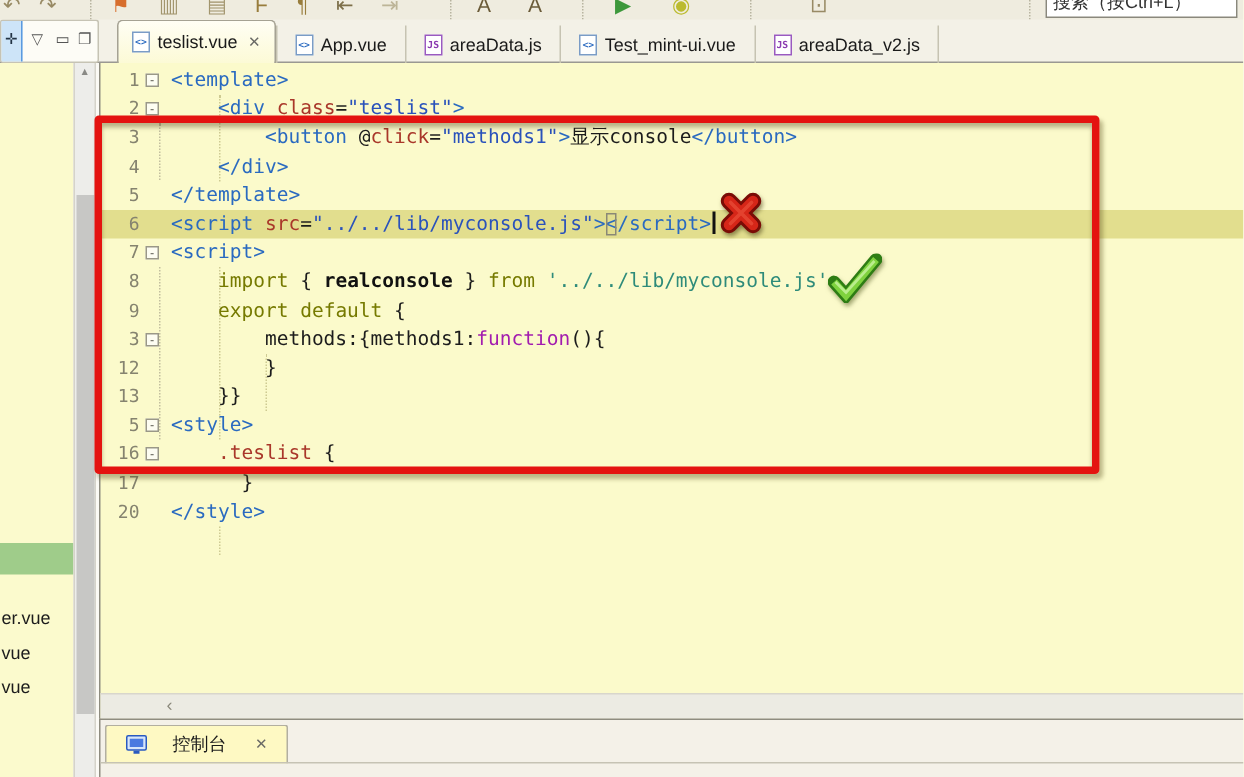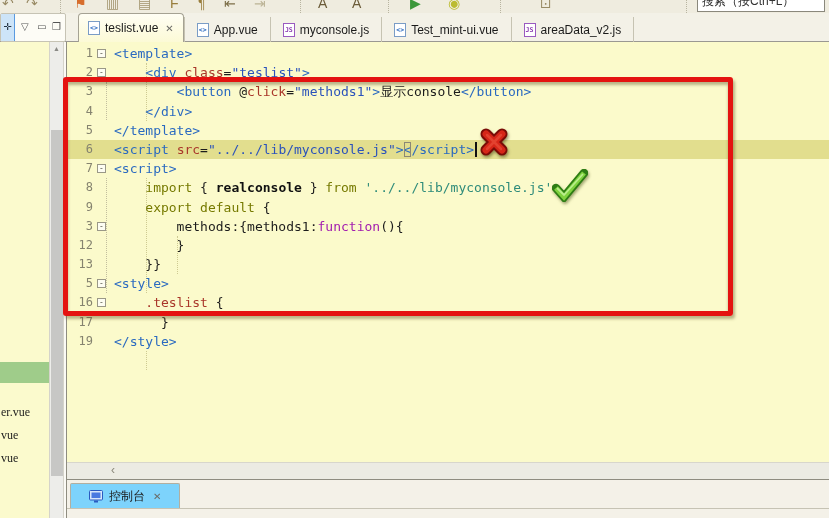--- a/index.html
+++ b/index.html
@@ -38,21 +38,21 @@
            width:12px; height:14px; background:#fff; font-weight:bold; font-size:6.5px;
            font-family:"DejaVu Sans Mono",monospace; }
   .ficon.vue { border:1px solid #7a9cc6; color:#2a6ac0; }
   .ficon.js  { border:1px solid #9a5ac0; color:#8a3ab0; }
   .tab-close { font-size:10px; font-weight:bold; color:#6a6a66; margin-left:2px; }
 
   
   .left-pane { position:absolute; left:0; top:42px; width:49px; height:476px; background:#fbfacd; }
   .left-sel  { position:absolute; left:0; top:320px; width:49px; height:21px; background:#9fcc8a; }
   .left-item { position:absolute; left:1px; font-size:12px; color:#1c1c1c;
-               font-family:Liberation Serif, serif; white-space:nowrap; }
+               font-family:Liberation Sans, sans-serif; white-space:nowrap; }
   .left-scroll { position:absolute; left:49px; top:42px; width:15px; height:476px;
                  background:#ededea; border-left:1px solid #d5d3ca; border-right:1px solid #d5d3ca; }
   .ls-up { position:absolute; left:3px; top:3px; font-size:7px; color:#8a8a86; }
   .ls-thumb { position:absolute; left:1px; top:88px; width:12px; height:346px; background:#c7c7c5; }
   .pane-gap { position:absolute; left:64px; top:42px; width:3px; height:476px; background:#fbfaf5; }
 
   
   .editor-group { position:absolute; left:66px; top:42px; width:763px; height:437px;
                   background:#fbfacb; border-left:1px solid #8e8c80; }
   .code-area { position:absolute; left:1px; top:2px; right:0; }
@@ -90,23 +90,23 @@
              border:5px solid #e41310; border-radius:3px; z-index:50;
              box-shadow:2px 3px 3px rgba(90,80,30,.40), inset 0 3px 3px rgba(60,50,10,.35); }
   .cross-icon { position:absolute; left:479px; top:127px; z-index:60;
                 filter:drop-shadow(1px 2px 1.5px rgba(70,60,20,.55)); }
   .check-icon { position:absolute; left:552px; top:169px; z-index:60;
                 filter:drop-shadow(1px 2px 1.5px rgba(70,80,20,.5)); }
 
   
   .console { position:absolute; left:66px; top:479px; width:763px; height:39px;
              border-top:1px solid #8e8c80; border-left:1px solid #8e8c80; background:#f4f1e8; }
-  .console-tab { position:absolute; left:3px; top:3px; height:26px; padding:0 18px;
-                 background:#7dd3fc; border:1px solid #b2afa0; border-bottom:none;
-                 border-radius:2px 2px 0 0; display:inline-flex; align-items:center; gap:6px;
+  .console-tab { position:absolute; left:3px; top:3px; height:26px; padding:0 13px;
+                 background:#fef9c3; border:1px solid #b2afa0; border-bottom:none;
+                 border-radius:2px 2px 0 0; display:inline-flex; align-items:center; gap:17px;
                  font-size:12px; color:#1a1a1a; }
   .console-underline { position:absolute; left:0; top:28px; width:763px; height:1px; background:#c6c3b4; }
   .console-body { position:absolute; left:1px; top:29px; width:761px; height:10px;
                   background:#ffffff; overflow:hidden; font-size:12px; color:#111;
                   padding-left:8px; line-height:14px; white-space:nowrap; }
 </style>
 </head>
 <body>
 
 <div class="screen">
@@ -129,21 +129,21 @@
         <span class="ficon vue">&lt;&gt;</span>
         <span>teslist.vue</span>
         <span class="tab-close">✕</span>
       </div>
       <div class="tab first-inactive">
         <span class="ficon vue">&lt;&gt;</span>
         <span>App.vue</span>
       </div>
       <div class="tab">
         <span class="ficon js">JS</span>
-        <span>myconsole.js</span>
+        <span>areaData.js</span>
       </div>
       <div class="tab">
         <span class="ficon vue">&lt;&gt;</span>
         <span>Test_mint-ui.vue</span>
       </div>
       <div class="tab">
         <span class="ficon js">JS</span>
         <span>areaData_v2.js</span>
       </div>
     </div>
@@ -169,21 +169,21 @@
         <div class="row hl"><span class="ln">6</span><span class="fold"></span><span class="code"><span class="tk-tag">&lt;script</span><span class="tk-plain"> </span><span class="tk-attr">src</span><span class="tk-plain">=</span><span class="tk-str">"../../lib/myconsole.js"</span><span class="tk-tag">&gt;</span><span class="tk-match">&lt;</span><span class="tk-tag">/script&gt;</span><span class="cursor"></span></span></div>
         <div class="row"><span class="ln">7</span><span class="fold"><span class="fm">-</span></span><span class="code"><span class="tk-tag">&lt;script&gt;</span></span></div>
         <div class="row"><span class="ln">8</span><span class="fold"></span><span class="code"><span class="tk-plain">    </span><span class="tk-kw">import</span><span class="tk-plain"> { </span><span class="tk-bold">realconsole</span><span class="tk-plain"> } </span><span class="tk-kw">from</span><span class="tk-plain"> </span><span class="tk-jsstr">'../../lib/myconsole.js'</span></span></div>
         <div class="row"><span class="ln">9</span><span class="fold"></span><span class="code"><span class="tk-plain">    </span><span class="tk-kw">export</span><span class="tk-plain"> </span><span class="tk-kw">default</span><span class="tk-plain"> {</span></span></div>
         <div class="row"><span class="ln">3</span><span class="fold"><span class="fm">-</span></span><span class="code"><span class="tk-plain">        methods:{methods1:</span><span class="tk-fn">function</span><span class="tk-plain">(){</span></span></div>
         <div class="row"><span class="ln">12</span><span class="fold"></span><span class="code"><span class="tk-plain">        }</span></span></div>
         <div class="row"><span class="ln">13</span><span class="fold"></span><span class="code"><span class="tk-plain">    }}</span></span></div>
         <div class="row"><span class="ln">5</span><span class="fold"><span class="fm">-</span></span><span class="code"><span class="tk-tag">&lt;style&gt;</span></span></div>
         <div class="row"><span class="ln">16</span><span class="fold"><span class="fm">-</span></span><span class="code"><span class="tk-plain">    </span><span class="tk-attr">.teslist</span><span class="tk-plain"> {</span></span></div>
         <div class="row"><span class="ln">17</span><span class="fold"></span><span class="code"><span class="tk-plain">      }</span></span></div>
-        <div class="row"><span class="ln">19</span><span class="fold"></span><span class="code"><span class="tk-tag">&lt;/style&gt;</span></span></div>
+        <div class="row"><span class="ln">20</span><span class="fold"></span><span class="code"><span class="tk-tag">&lt;/style&gt;</span></span></div>
       </div>
 
     <div class="scopeline" style="left:39px; top:40px;  height:38px;"></div>
     <div class="scopeline" style="left:39px; top:136px; height:115px;"></div>
     <div class="guide" style="left:79px;  top:21px;  height:58px;"></div>
     <div class="guide" style="left:79px;  top:136px; height:115px;"></div>
     <div class="guide" style="left:79px;  top:309px; height:19px;"></div>
     <div class="guide" style="left:110px; top:194px; height:38px;"></div>
   </div>
 

